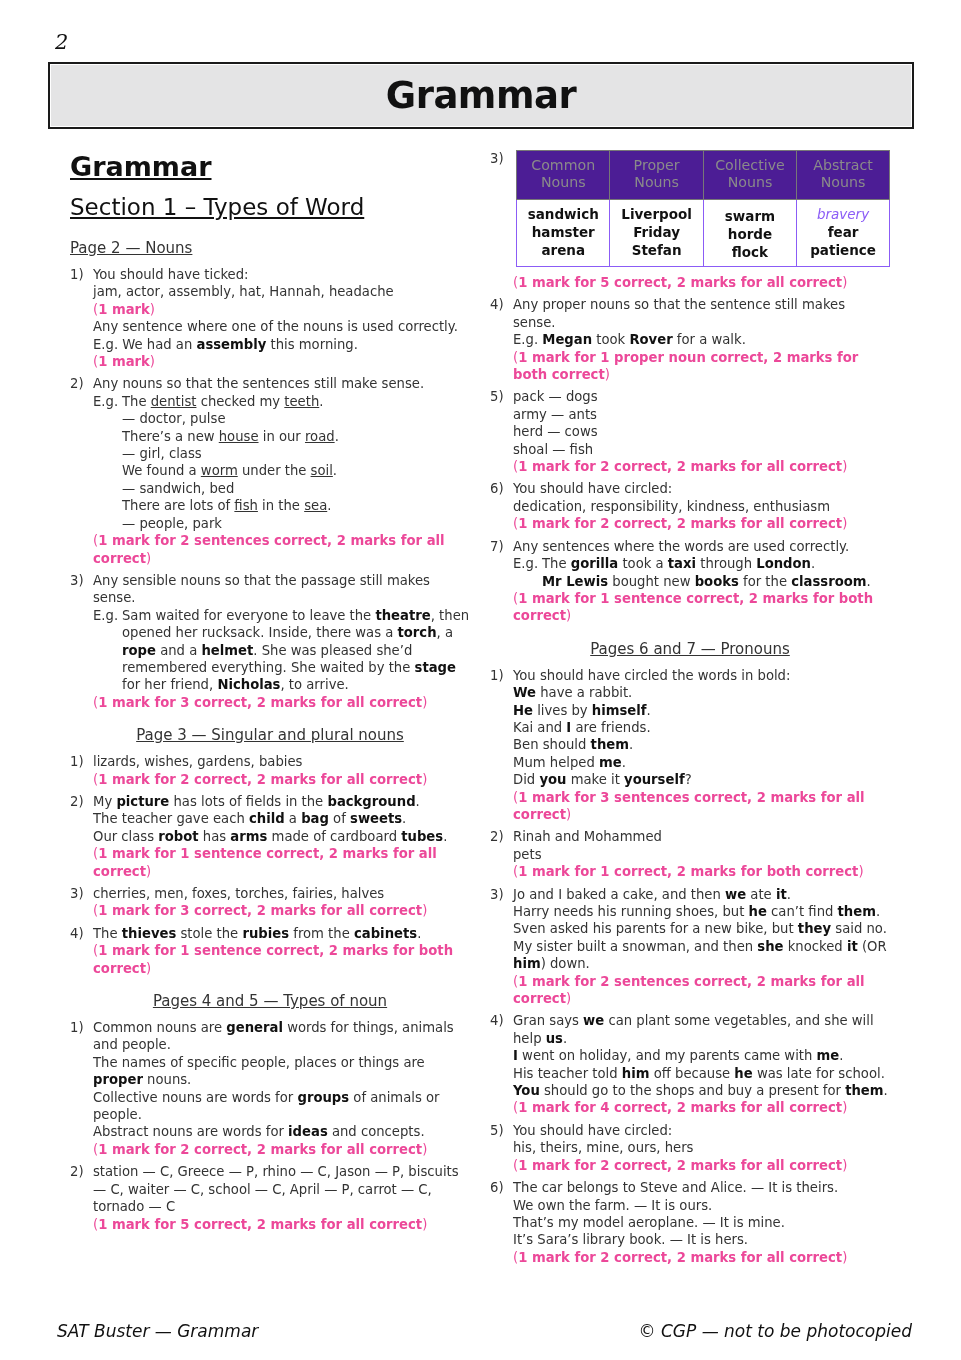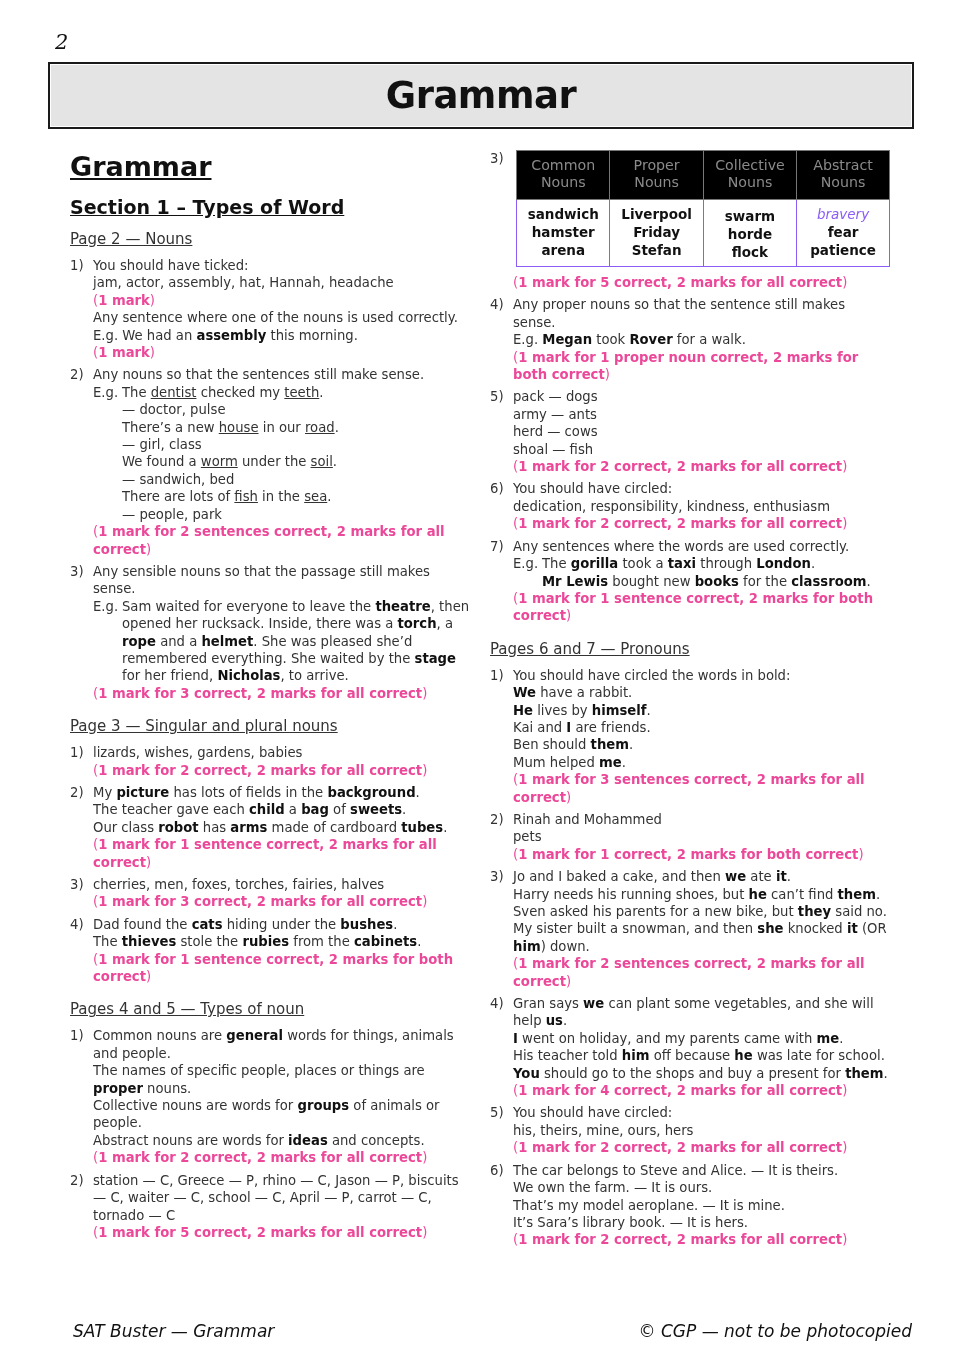--- a/index.html
+++ b/index.html
@@ -9,42 +9,42 @@
               font-style: italic; font-size: 21px; color: #111; }
   .title-box { position: absolute; left: 48px; top: 62px; width: 862px; height: 63px;
                background: #e4e4e5; border: 2px solid #1a1a1a; box-shadow: inset 0 0 0 1px #fff; }
   .title-box span { display: block; text-align: center; font-weight: bold; font-size: 37px;
                     line-height: 63px; letter-spacing: -0.5px; color: #111; }
   .col { position: absolute; top: 150px; font-size: 13.2px; line-height: 17.4px; color: #333; }
   .col-left { left: 70px; width: 400px; }
   .col-right { left: 490px; width: 400px; }
   .h-main { font-weight: bold; font-size: 27px; text-decoration: underline; color: #111;
             margin: 0 0 10px 0; line-height: 34px; }
-  .h-sec { font-weight: bold; font-size: 19px; text-decoration: underline; color: #111;
-           margin: 0 0 9px 0; line-height: 26px; }
+  .h-sec { font-weight: normal; font-size: 23px; text-decoration: underline; color: #111;
+           margin: 0 0 18px 0; line-height: 26px; }
   .h-page { font-size: 15px; text-decoration: underline; color: #333; margin: 0 0 8px 0; line-height: 20px; }
   .q { display: flex; margin-bottom: 5px; }
   .q .n { width: 23px; flex: none; }
   .q .b { flex: 1; }
   .ln { display: block; }
   .eg { display: flex; }
   .eg .egl { width: 29px; flex: none; }
   .mk { font-weight: bold; color: #ec4899; }
   .mk .p { font-weight: normal; }
   b { color: #111; }
   u { text-decoration: underline; }
-  .section-gap { margin-top: 14px; }
+  .section-gap { margin-top: 14px; text-align: center; }
   table.nouns { border-collapse: collapse; margin: 0 0 6px 0; font-size: 13.5px; }
-  table.nouns th { background: #000000; color: #8a8a8a; font-weight: normal; font-size: 14.2px;
+  table.nouns th { background: #4c1d95; color: #8a8a8a; font-weight: normal; font-size: 14.2px;
                    line-height: 17px; padding: 6px 4px 8px; border: 1px solid #777; width: 86px; }
   table.nouns td { border: 1px solid #8b5cf6; text-align: center; font-weight: bold; color: #111;
                    padding: 5px 4px; line-height: 18px; vertical-align: top; }
   table.nouns td .ex { font-weight: normal; font-style: italic; color: #8b5cf6; }
   .footer { position: absolute; top: 1321px; font-style: italic; font-size: 17px; color: #111; }
-  .footer-left { left: 73px; }
+  .footer-left { left: 57px; }
   .footer-right { right: 49px; }
 </style>
 </head>
 <body>
 
 <div class="page-num">2</div>
 
 <div class="title-box">
   <span>Grammar</span>
 </div>
@@ -124,21 +124,20 @@
     <span class="n">3)</span>
     <div class="b">
       <span class="ln">cherries, men, foxes, torches, fairies, halves</span>
       <span class="ln mk"><span class="p">(</span><span>1 mark for 3 correct, 2 marks for all correct</span><span class="p">)</span></span>
     </div>
   </div>
 
   <div class="q">
     <span class="n">4)</span>
     <div class="b">
-      <span class="ln"><span>Dad found the </span><b>cats</b><span> hiding under the </span><b>bushes</b><span>.</span></span>
       <span class="ln"><span>The </span><b>thieves</b><span> stole the </span><b>rubies</b><span> from the </span><b>cabinets</b><span>.</span></span>
       <span class="ln mk"><span class="p">(</span><span>1 mark for 1 sentence correct, 2 marks for both correct</span><span class="p">)</span></span>
     </div>
   </div>
 
   <div class="h-page section-gap">Pages 4 and 5 — Types of noun</div>
 
   <div class="q">
     <span class="n">1)</span>
     <div class="b">
@@ -261,20 +260,21 @@
 
   <div class="q">
     <span class="n">1)</span>
     <div class="b">
       <span class="ln">You should have circled the words in bold:</span>
       <span class="ln"><span></span><b>We</b><span> have a rabbit.</span></span>
       <span class="ln"><span></span><b>He</b><span> lives by </span><b>himself</b><span>.</span></span>
       <span class="ln"><span>Kai and </span><b>I</b><span> are friends.</span></span>
       <span class="ln"><span>Ben should </span><b>them</b><span>.</span></span>
       <span class="ln"><span>Mum helped </span><b>me</b><span>.</span></span>
+      <span class="ln"><span>Did </span><b>you</b><span> make it </span><b>yourself</b><span>?</span></span>
       <span class="ln mk"><span class="p">(</span><span>1 mark for 3 sentences correct, 2 marks for all correct</span><span class="p">)</span></span>
     </div>
   </div>
 
   <div class="q">
     <span class="n">2)</span>
     <div class="b">
       <span class="ln">Rinah and Mohammed</span>
       <span class="ln">pets</span>
       <span class="ln mk"><span class="p">(</span><span>1 mark for 1 correct, 2 marks for both correct</span><span class="p">)</span></span>

